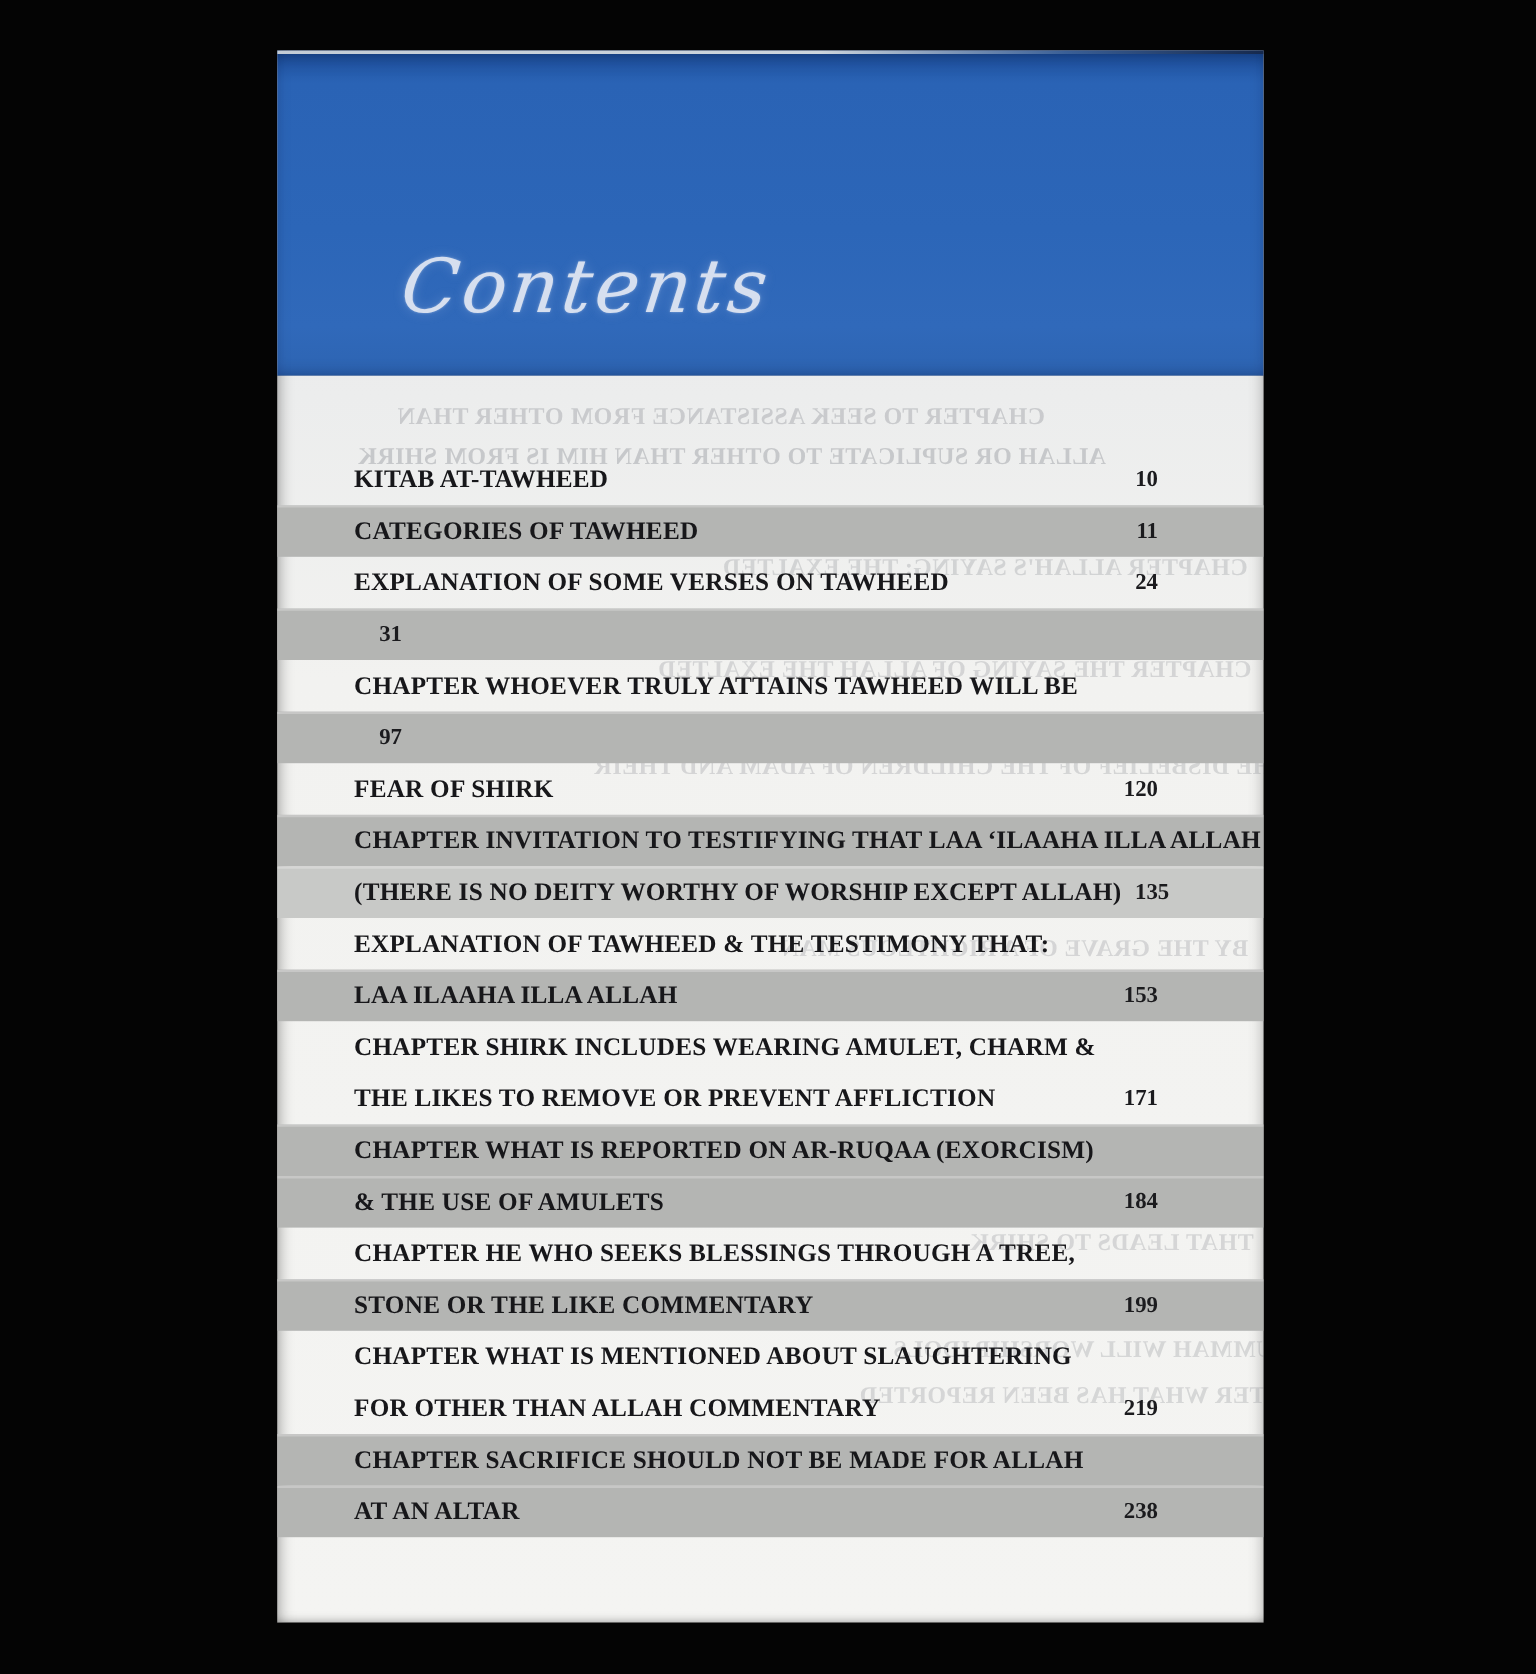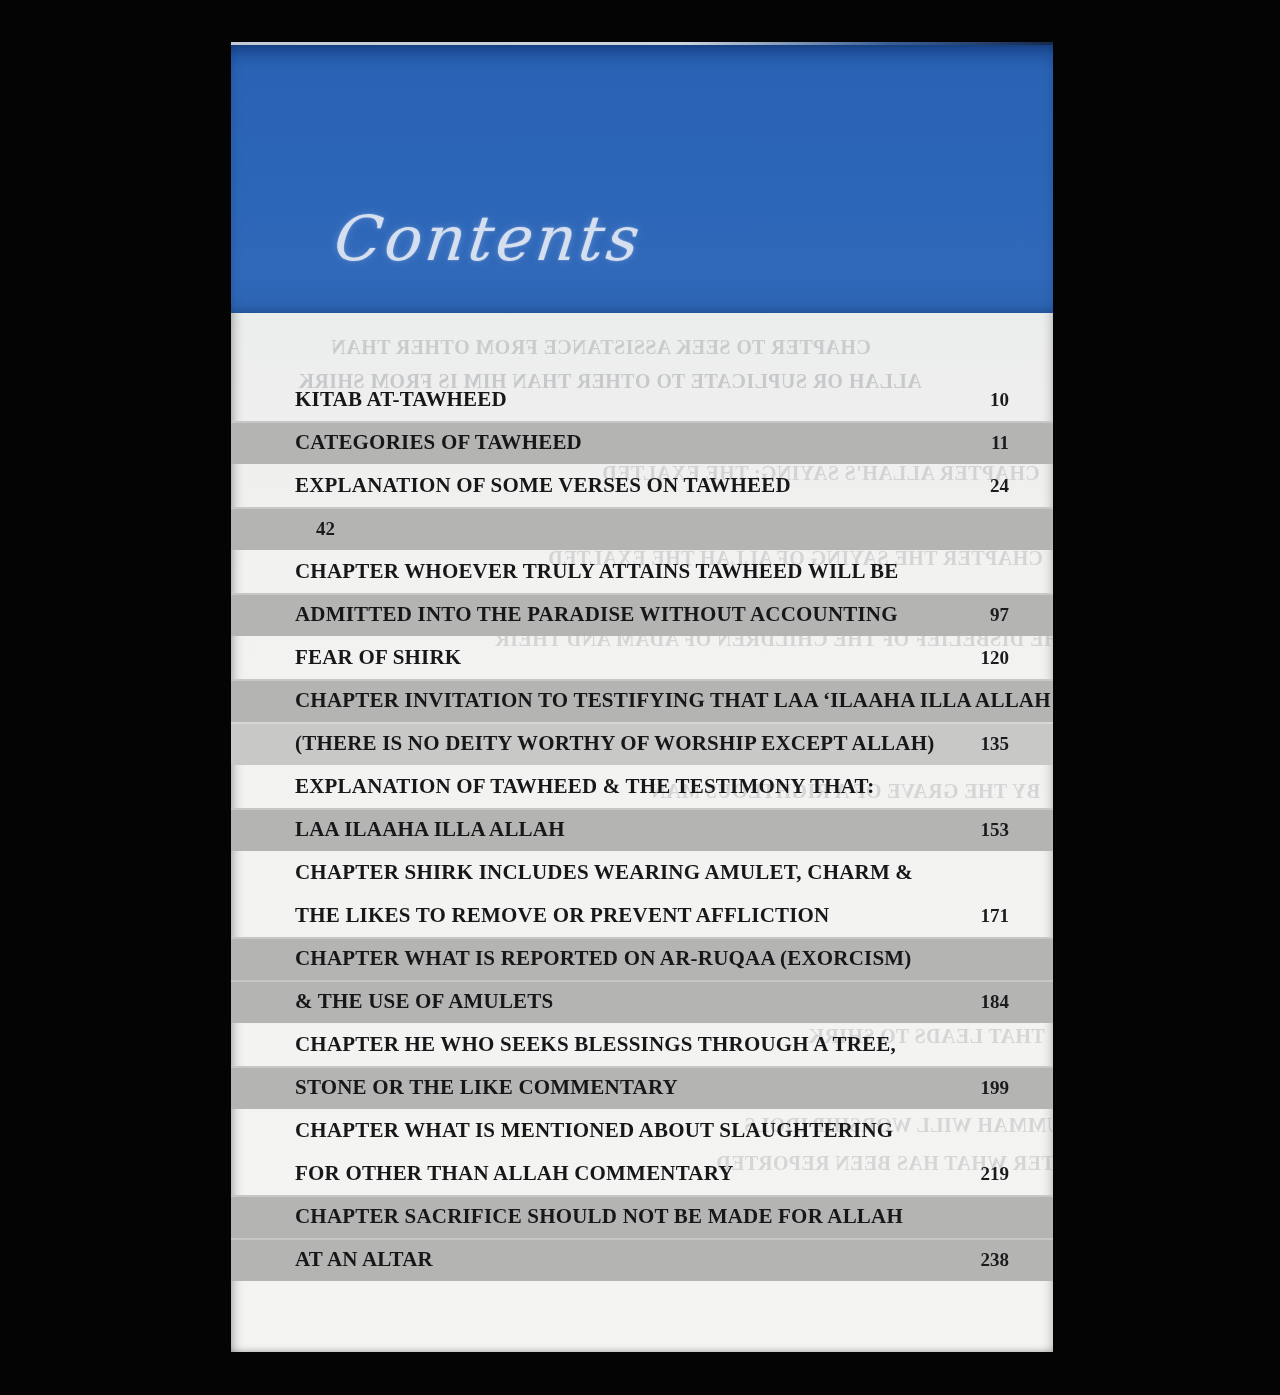--- a/index.html
+++ b/index.html
@@ -65,21 +65,21 @@
   .toc {
     position: absolute;
     left: 0;
     top: 336px;
     width: 100%;
   }
   .toc-row {
     position: relative;
     height: 43px;
     line-height: 43px;
-    padding: 0 44px 0 64px;
+    padding: 0 88px 0 64px;
     display: flex;
     justify-content: space-between;
     align-items: center;
     z-index: 2;
   }
   .bg-white { background: transparent; }
   .bg-gray  { background: #b4b5b3; box-shadow: inset 0 2px 0 rgba(255,255,255,.25); }
   .bg-light { background: #c8c9c7; box-shadow: inset 0 2px 0 rgba(255,255,255,.25); }
   .toc-title {
     font-family: "Liberation Serif", serif;
@@ -150,28 +150,27 @@
       </div>
       <div class="toc-row bg-gray">
         <span class="toc-title">CATEGORIES OF TAWHEED</span>
         <span class="toc-page">11</span>
       </div>
       <div class="toc-row bg-white">
         <span class="toc-title">EXPLANATION OF SOME VERSES ON TAWHEED</span>
         <span class="toc-page">24</span>
       </div>
       <div class="toc-row bg-gray">
-        <span class="toc-page">42</span>
+        <span class="toc-page">31</span>
       </div>
       <div class="toc-row bg-white">
         <span class="toc-title">CHAPTER WHOEVER TRULY ATTAINS TAWHEED WILL BE</span>
         <span class="toc-page"></span>
       </div>
       <div class="toc-row bg-gray">
-        <span class="toc-title">ADMITTED INTO THE PARADISE WITHOUT ACCOUNTING</span>
         <span class="toc-page">97</span>
       </div>
       <div class="toc-row bg-white">
         <span class="toc-title">FEAR OF SHIRK</span>
         <span class="toc-page">120</span>
       </div>
       <div class="toc-row bg-gray">
         <span class="toc-title">CHAPTER INVITATION TO TESTIFYING THAT LAA ‘ILAAHA ILLA ALLAH</span>
         <span class="toc-page"></span>
       </div>

